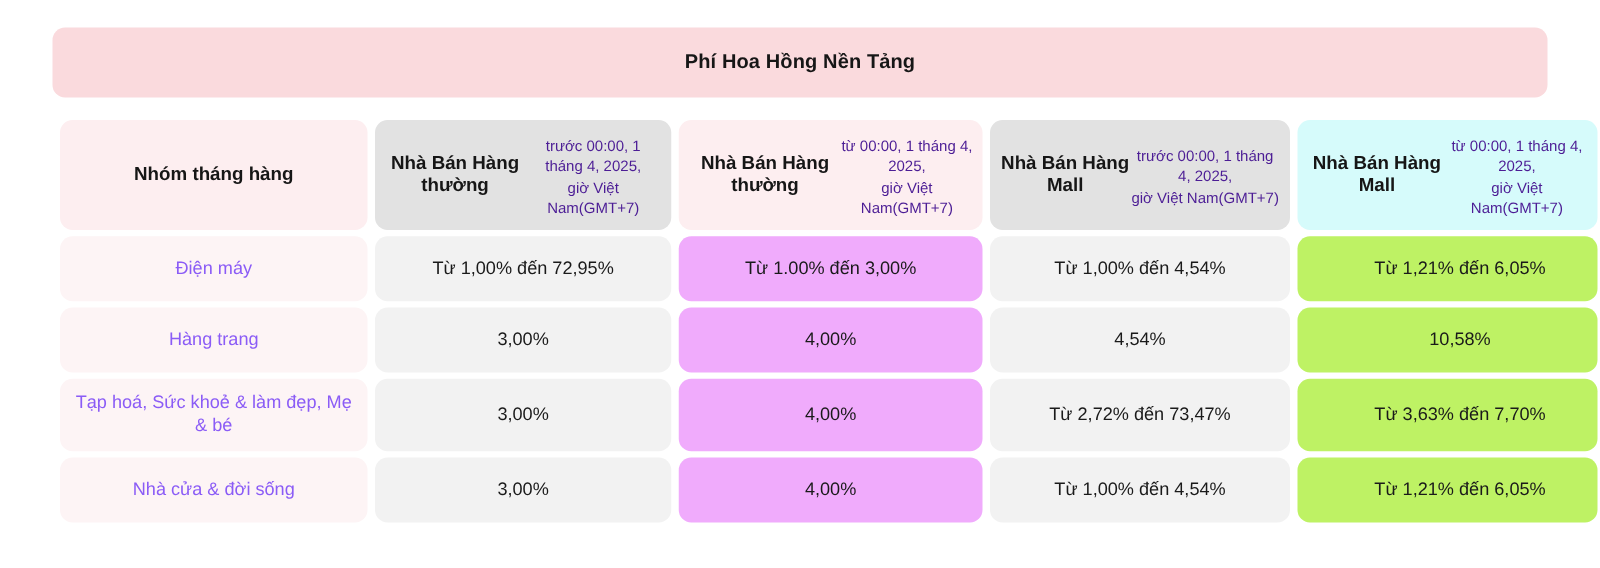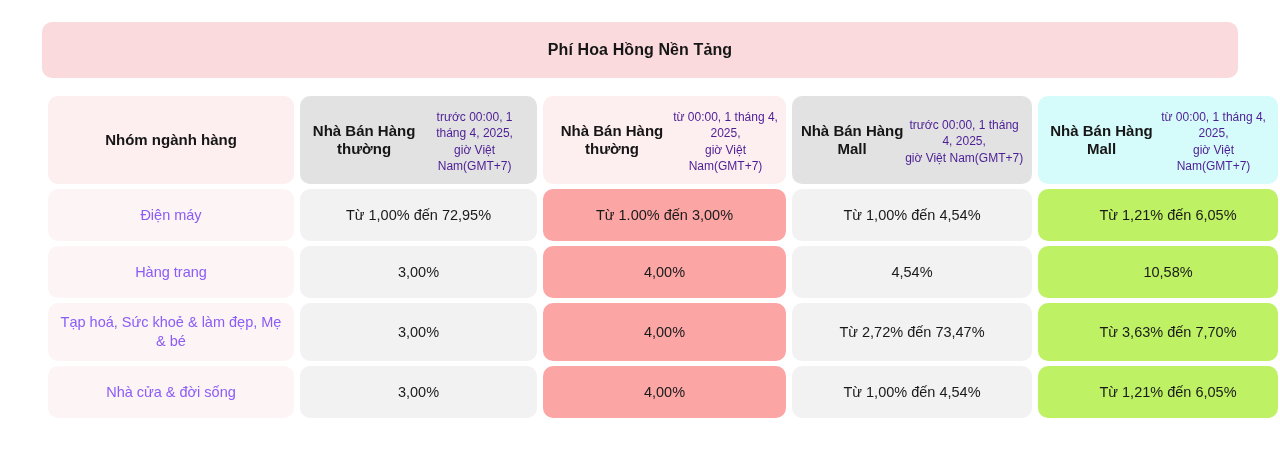--- a/index.html
+++ b/index.html
@@ -79,21 +79,21 @@
     font-size: 12px;
     color: #4c1d95;
     line-height: 1.35;
     margin-top: 3px;
     text-align: center;
   }
   .hdr-sub span { display: block; }
 
   
   .cat-cell  { background: #fdf4f5; color: #8b5cf6; line-height: 1.3; }
-  .pink-cell { background: #fca5a5; }
+  .pink-cell { background: #f0abfc; }
   .grey-cell { background: #f2f2f2; }
   .cyan-cell { background: #bef264; padding-left: 28px; }
   .tall { height: 58px; }
 </style>
 </head>
 <body>
 
 <div class="page">
 
   <div class="title-bar">
@@ -105,21 +105,21 @@
       <col class="c0">
         <col class="c1">
         <col class="c2">
         <col class="c3">
         <col class="c4">
     </colgroup>
     <thead>
       <tr>
         <td>
           <div class="cell hdr hdr-cat">
-            <div class="hdr-title">Nhóm ngành hàng</div>
+            <div class="hdr-title">Nhóm tháng hàng</div>
           </div>
         </td>
         <td>
           <div class="cell hdr hdr-grey">
             <div class="hdr-title">Nhà Bán Hàng thường</div>
             <div class="hdr-sub">
               <span>trước 00:00, 1 tháng 4, 2025,</span>
               <span>giờ Việt Nam(GMT+7)</span>
             </div>
           </div>

